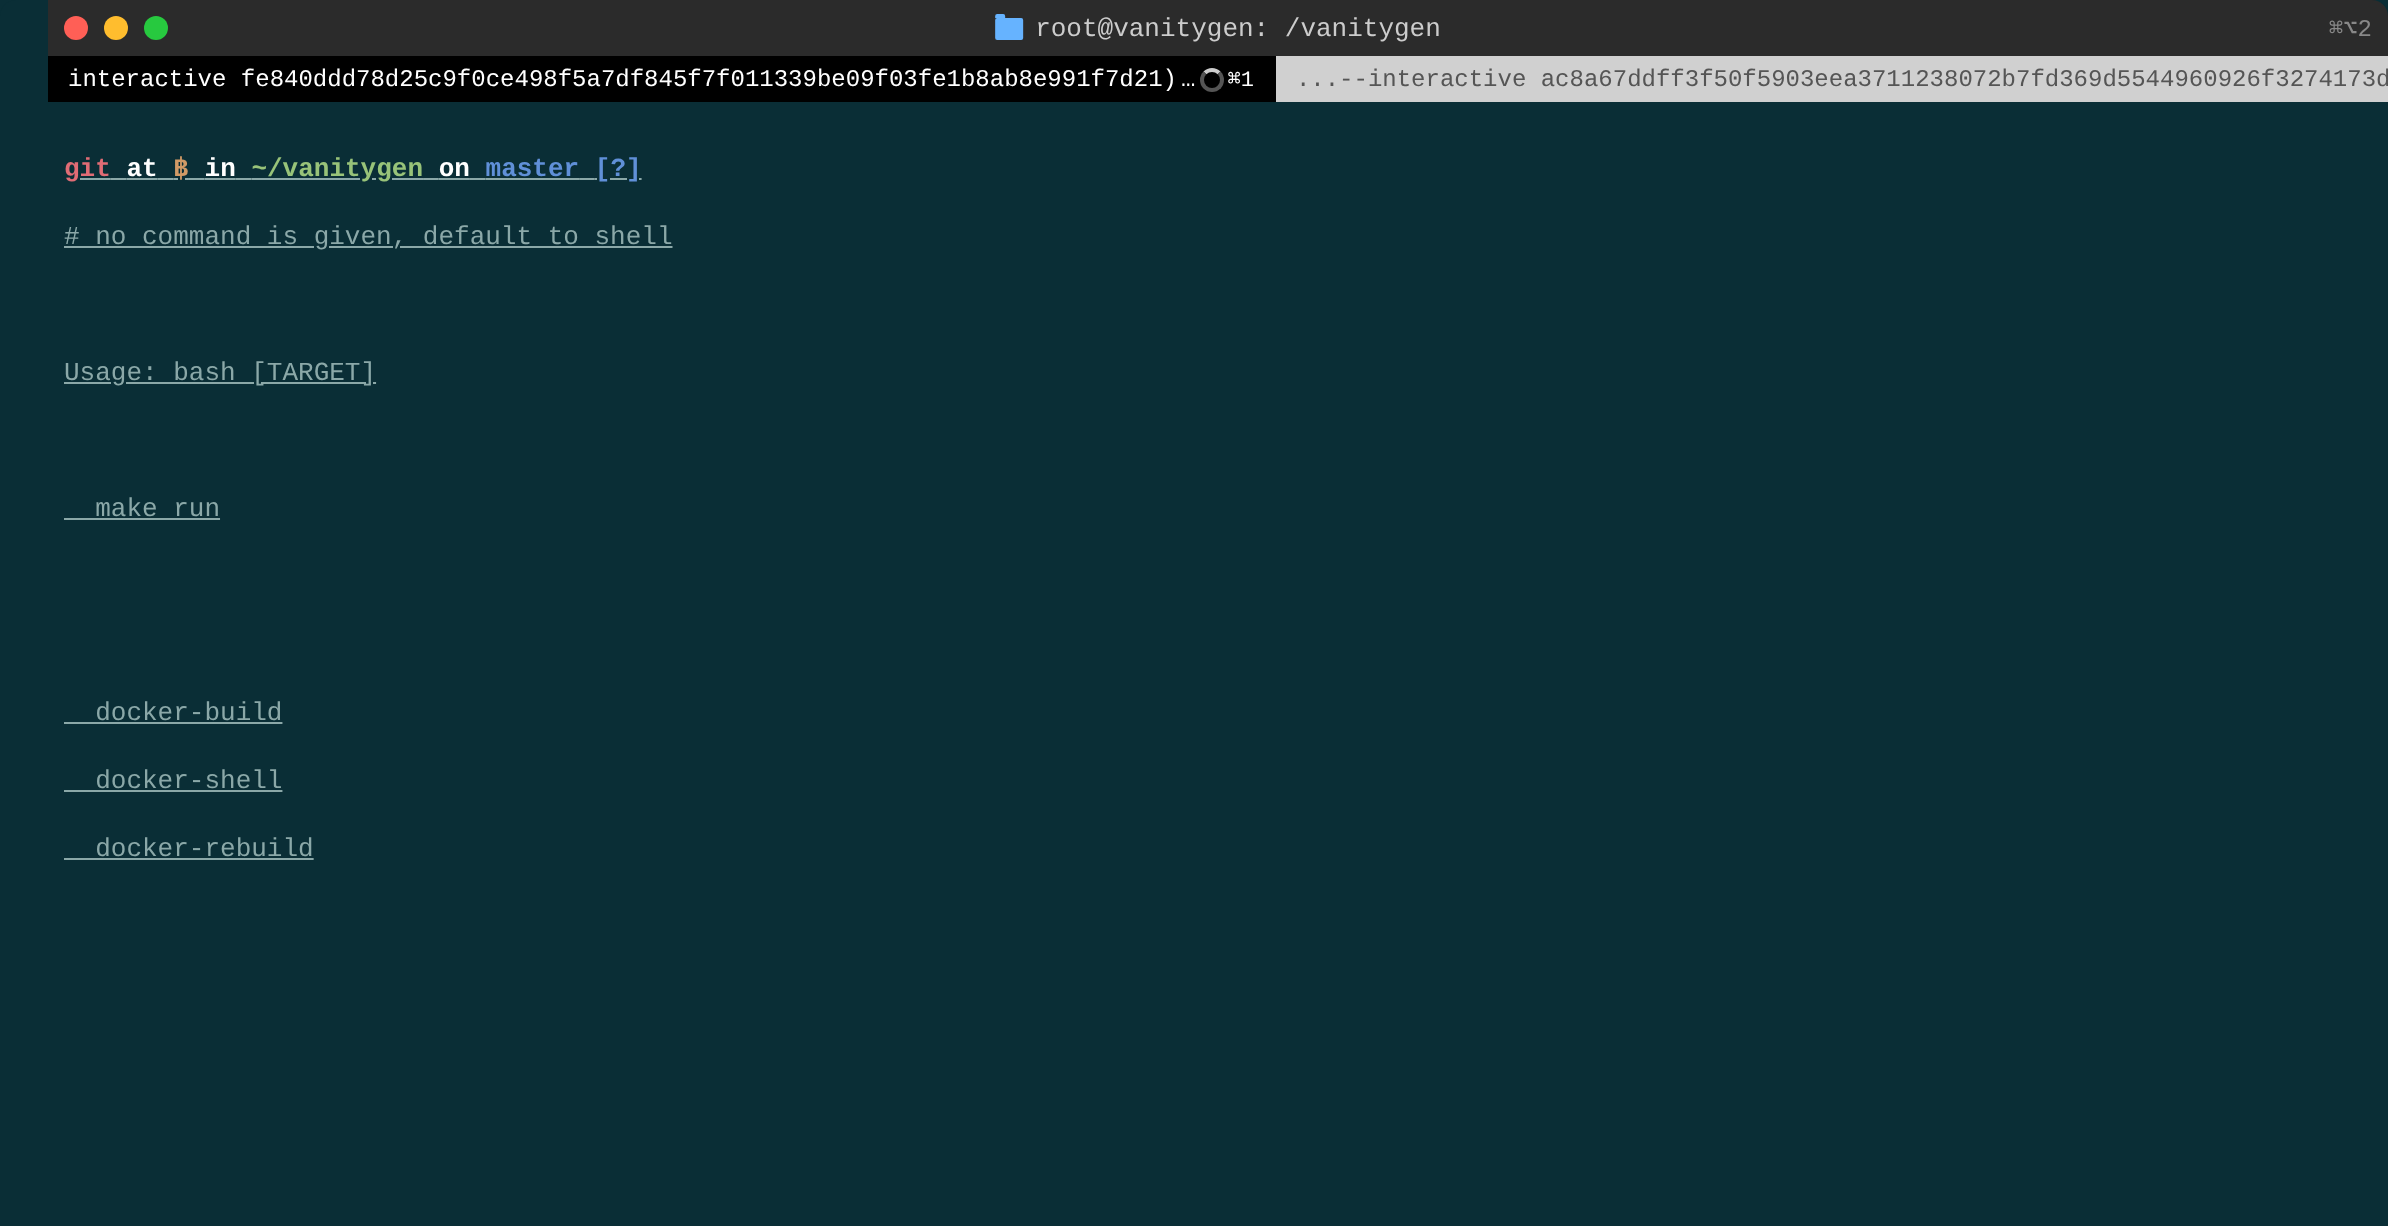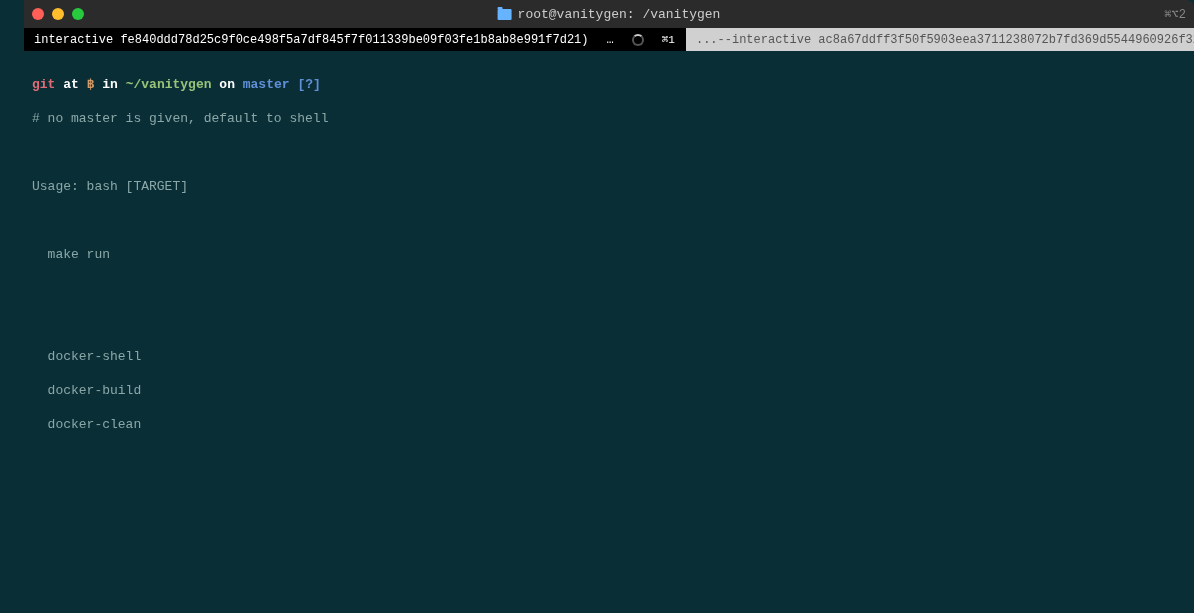--- a/index.html
+++ b/index.html
@@ -84,21 +84,21 @@
       height: 23px;
       background: #1a1a1a;
       display: flex;
       align-items: stretch;
     }
     .tab {
       display: flex;
       align-items: center;
       padding: 0 10px;
       font-size: 12px;
-      gap: 18px;
+      gap: 2px;
       border-right: 1px solid #000;
       cursor: pointer;
     }
     .tab.active {
       background: #000;
       color: #fff;
     }
     .tab.inactive {
       background: #d0d0d0;
       color: #555;
@@ -129,20 +129,21 @@
     }
     .c-red { color: #e06c75; font-weight: bold; }
     .c-white { color: #ffffff; font-weight: bold; }
     .c-green { color: #98c379; font-weight: bold; }
     .c-blue { color: #6090d8; font-weight: bold; }
     .c-dim { color: #8ba8a8; }
     .c-prompt { color: #a0bbbb; }
     .c-btc { color: #d19a66; font-weight: bold; }
     .line {
       height: 17px;
+      text-decoration: underline;
     }
   </style>
 </head>
 <body>
 
 <div class="window">
   <div class="title-bar">
     <div class="traffic-lights">
       <div class="light red"></div>
       <div class="light yellow"></div>
@@ -164,30 +165,30 @@
     </div>
     <div class="tab inactive">
       <span class="tab-text">...--interactive ac8a67ddff3f50f5903eea3711238072b7fd369d5544960926f3274173d6a7cf)</span>
 
     </div>
 
   </div>
 
   <div class="terminal">
 <div class="line"><span class="c-red">git</span> <span class="c-white">at</span> <span class="c-btc">฿</span> <span class="c-white">in</span> <span class="c-green">~/vanitygen</span> <span class="c-white">on</span> <span class="c-blue">master</span> <span class="c-blue">[?]</span></div>
-<div class="line"># no master is given, default to shell</div>
+<div class="line"># no command is given, default to shell</div>
 <div class="line"></div>
 <div class="line">Usage: bash [TARGET]</div>
 <div class="line"></div>
 <div class="line">  make run</div>
 <div class="line"></div>
 <div class="line"></div>
+<div class="line">  docker-build</div>
 <div class="line">  docker-shell</div>
-<div class="line">  docker-build</div>
-<div class="line">  docker-clean</div>
+<div class="line">  docker-rebuild</div>
 
 
 
 
 
 
 
 
 
 

